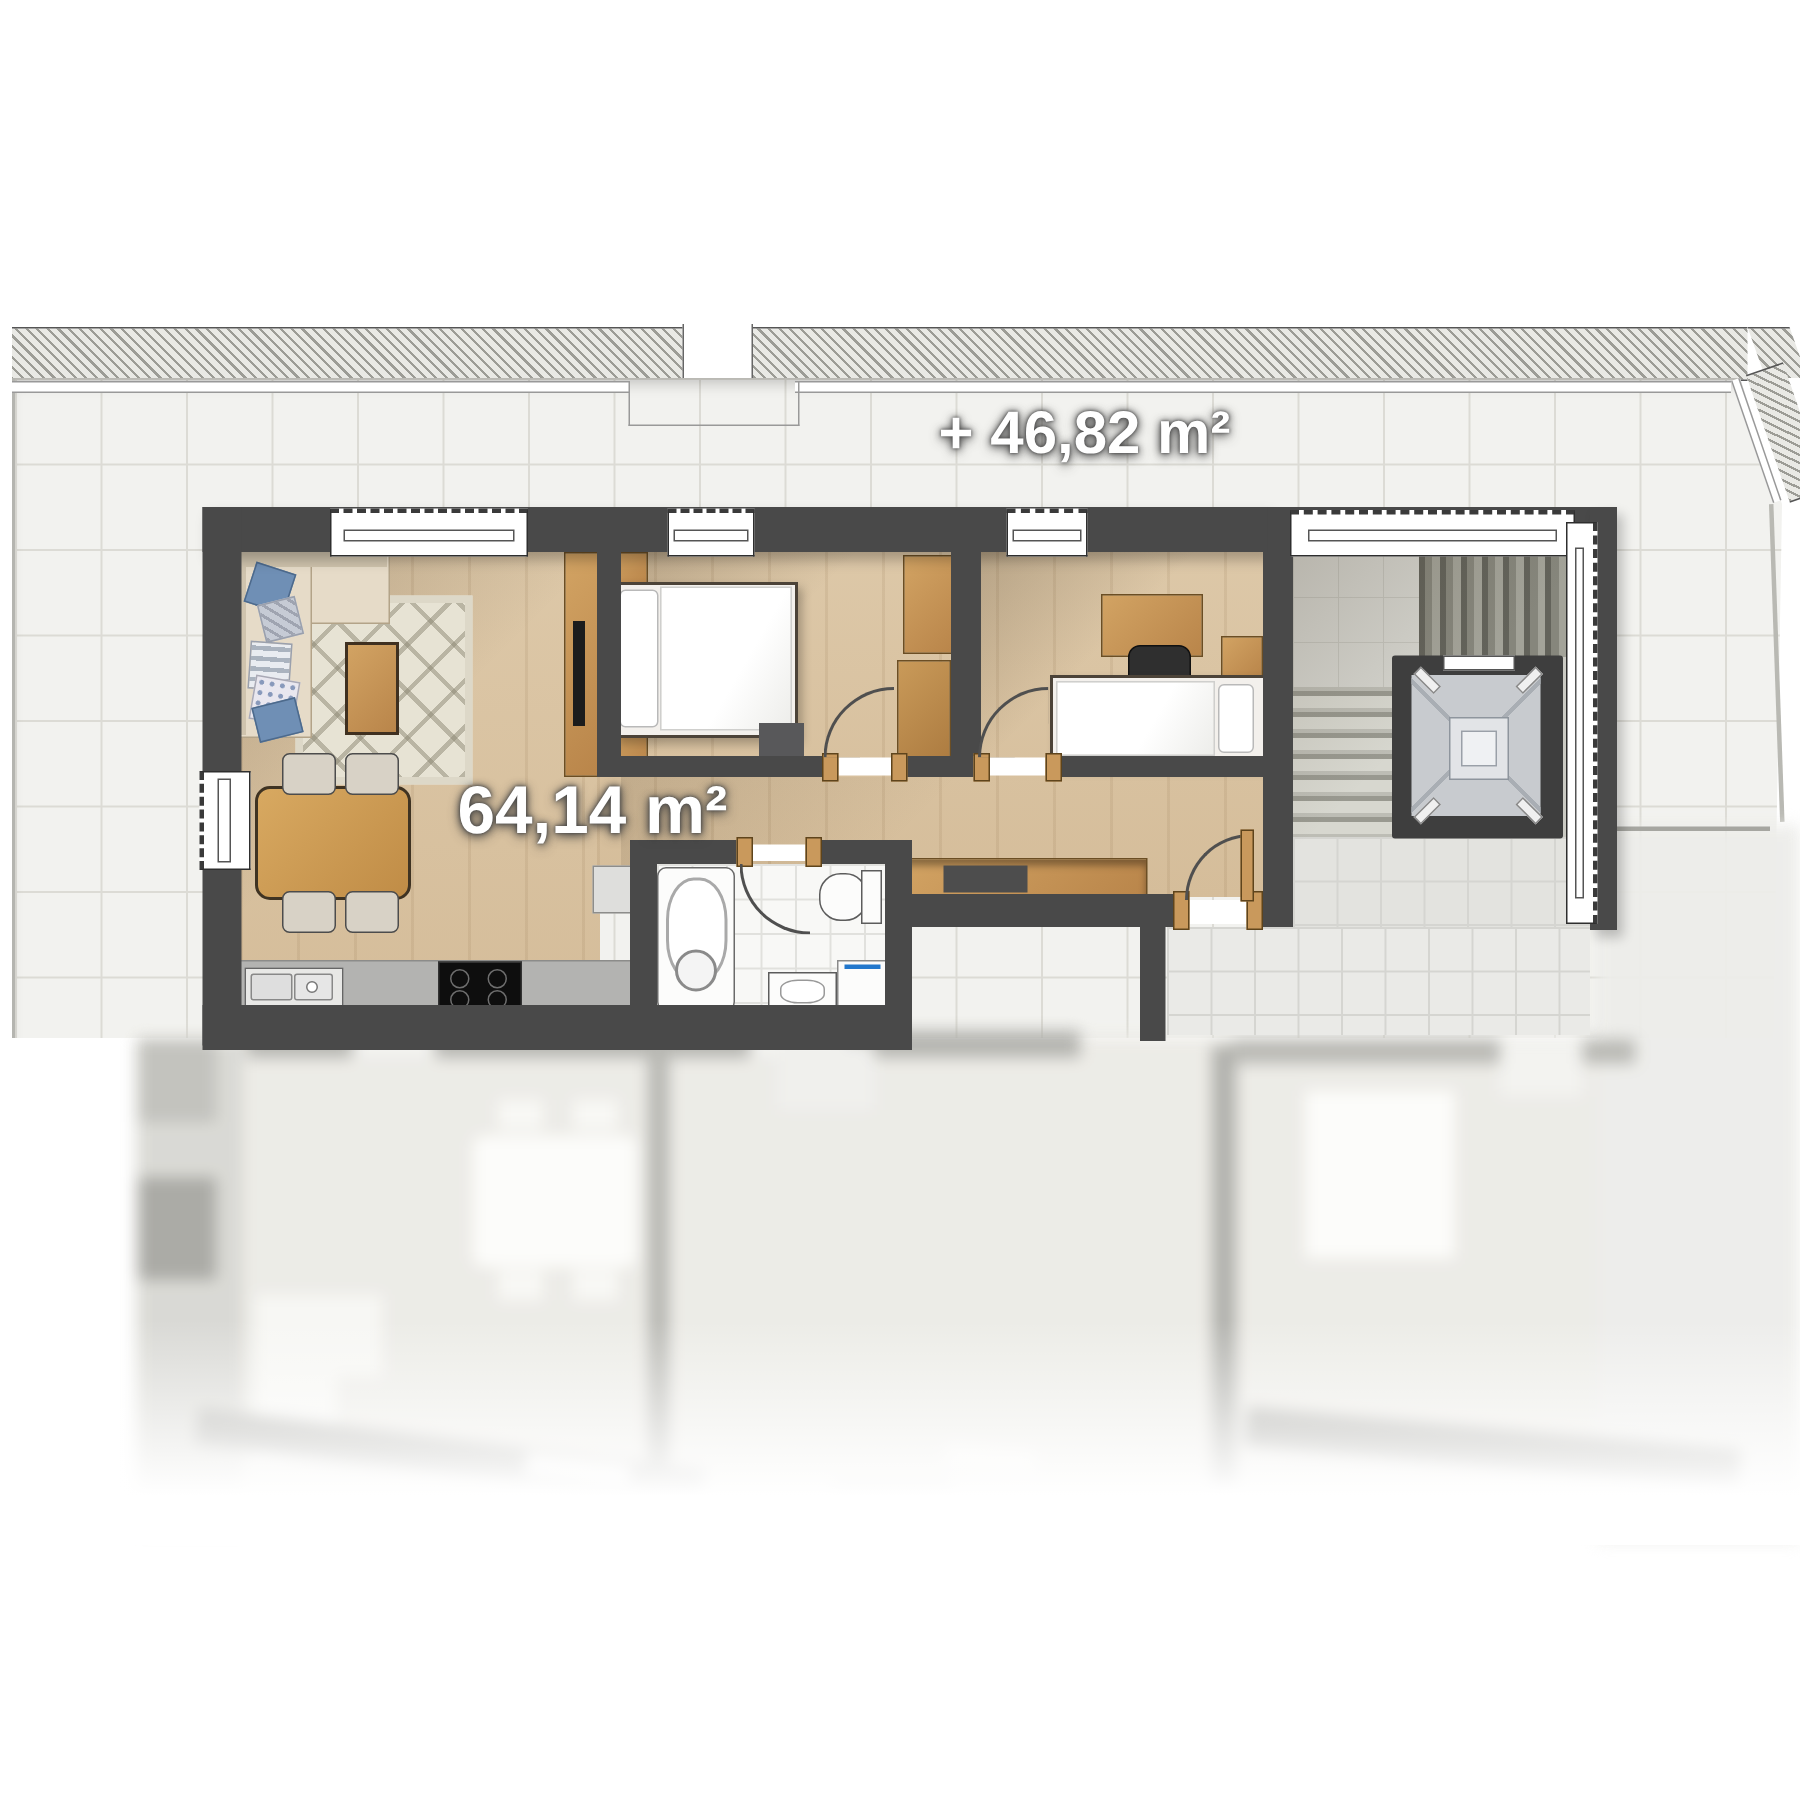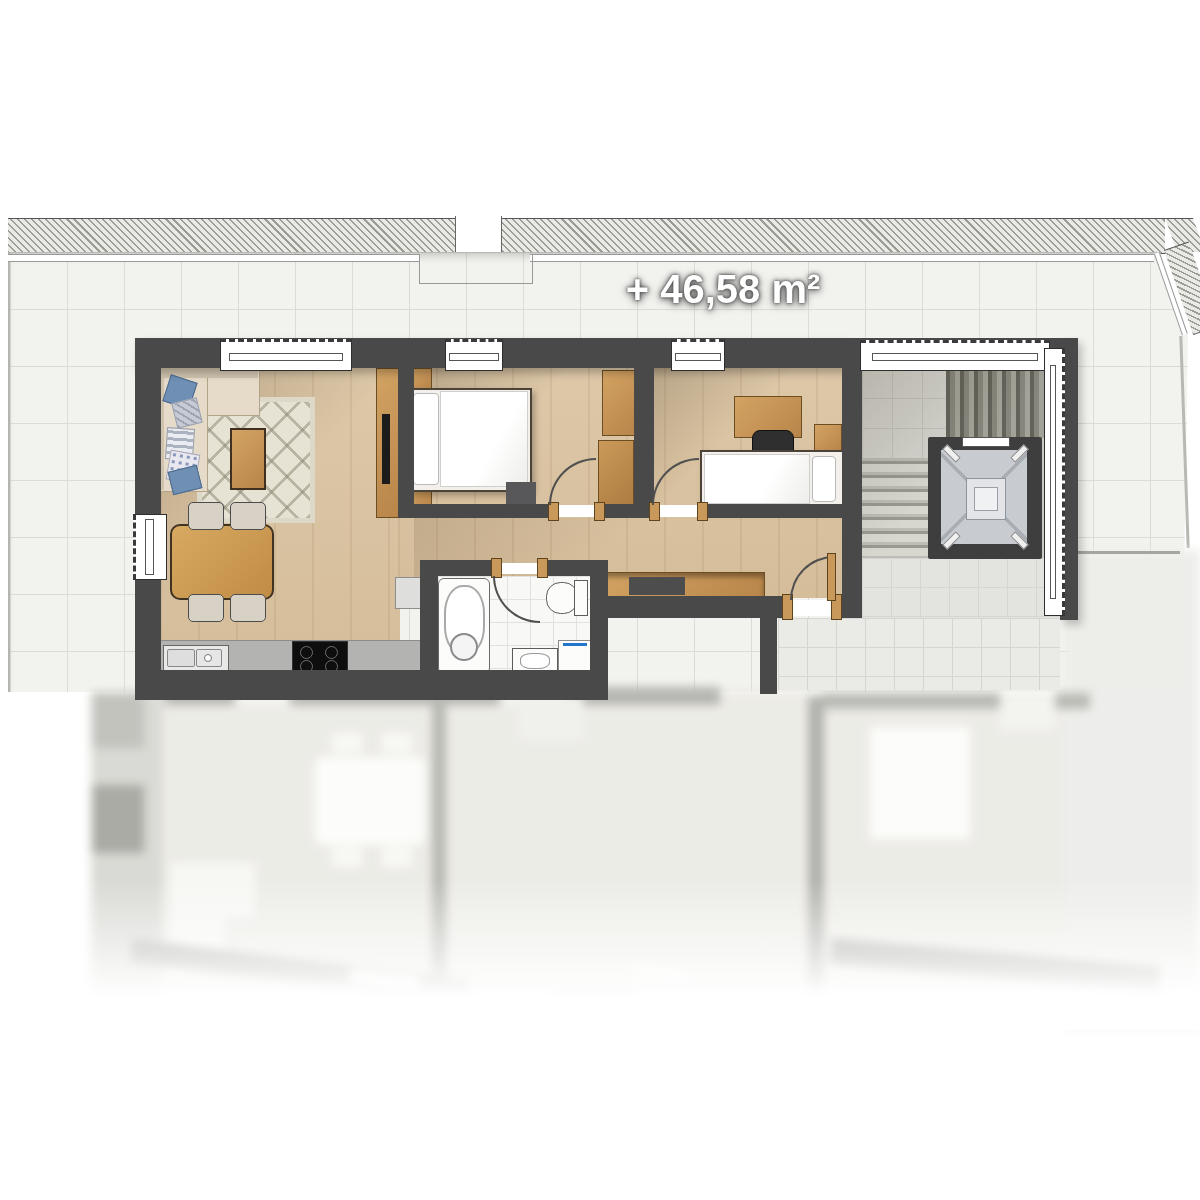--- a/index.html
+++ b/index.html
@@ -248,15 +248,16 @@
   <div class="post" style="left:491px;top:558px;width:9px;height:18px;"></div>
   <div class="post" style="left:537px;top:558px;width:9px;height:18px;"></div>
   <div class="arc arc-bl" style="left:493px;top:576px;width:45px;height:45px;"></div>
 
   <div class="abs" style="left:791px;top:600px;width:40px;height:16px;background:#fff;"></div>
   <div class="post" style="left:782px;top:594px;width:9px;height:24px;"></div>
   <div class="post" style="left:831px;top:594px;width:9px;height:24px;"></div>
   <div class="arc arc-tl" style="left:790px;top:556px;width:42px;height:42px;"></div>
   <div class="post" style="left:827px;top:553px;width:7px;height:46px;"></div>
 
-  <div class="label" style="left:598px;top:264px;width:250px;height:50px;font-size:40px;line-height:50px;">+ 46,58 m²</div>
+  <div class="label" style="left:598px;top:264px;width:250px;height:50px;font-size:40px;line-height:50px;">+ 46,82 m²</div>
+  <div class="label" style="left:288px;top:512px;width:214px;height:56px;font-size:45px;line-height:56px;">64,14 m²</div>
 
 </div>
 
 </body></html>

